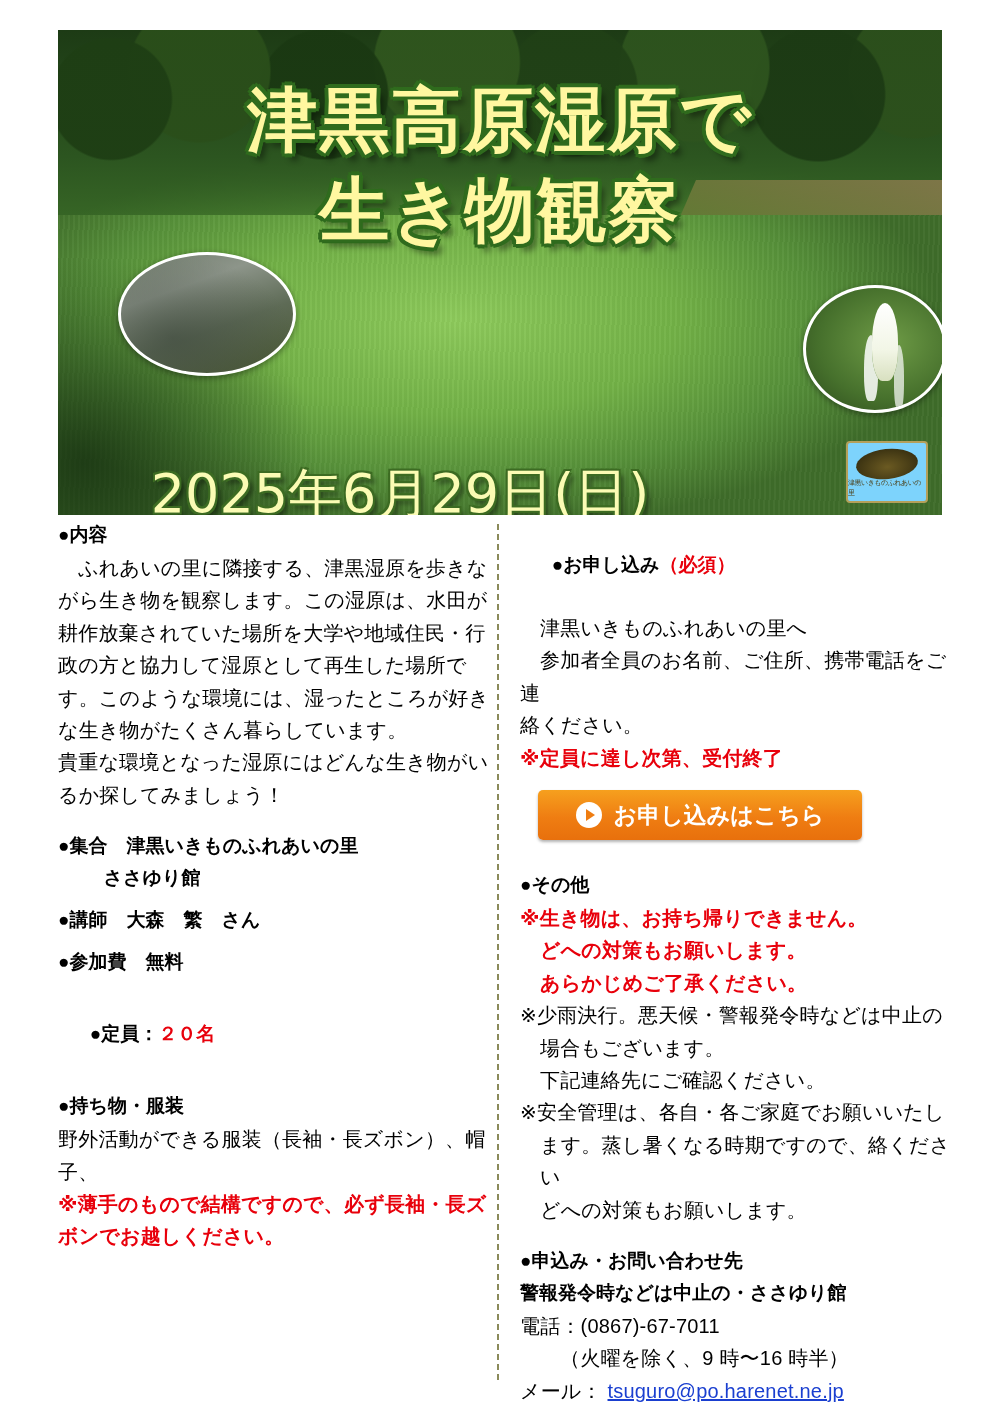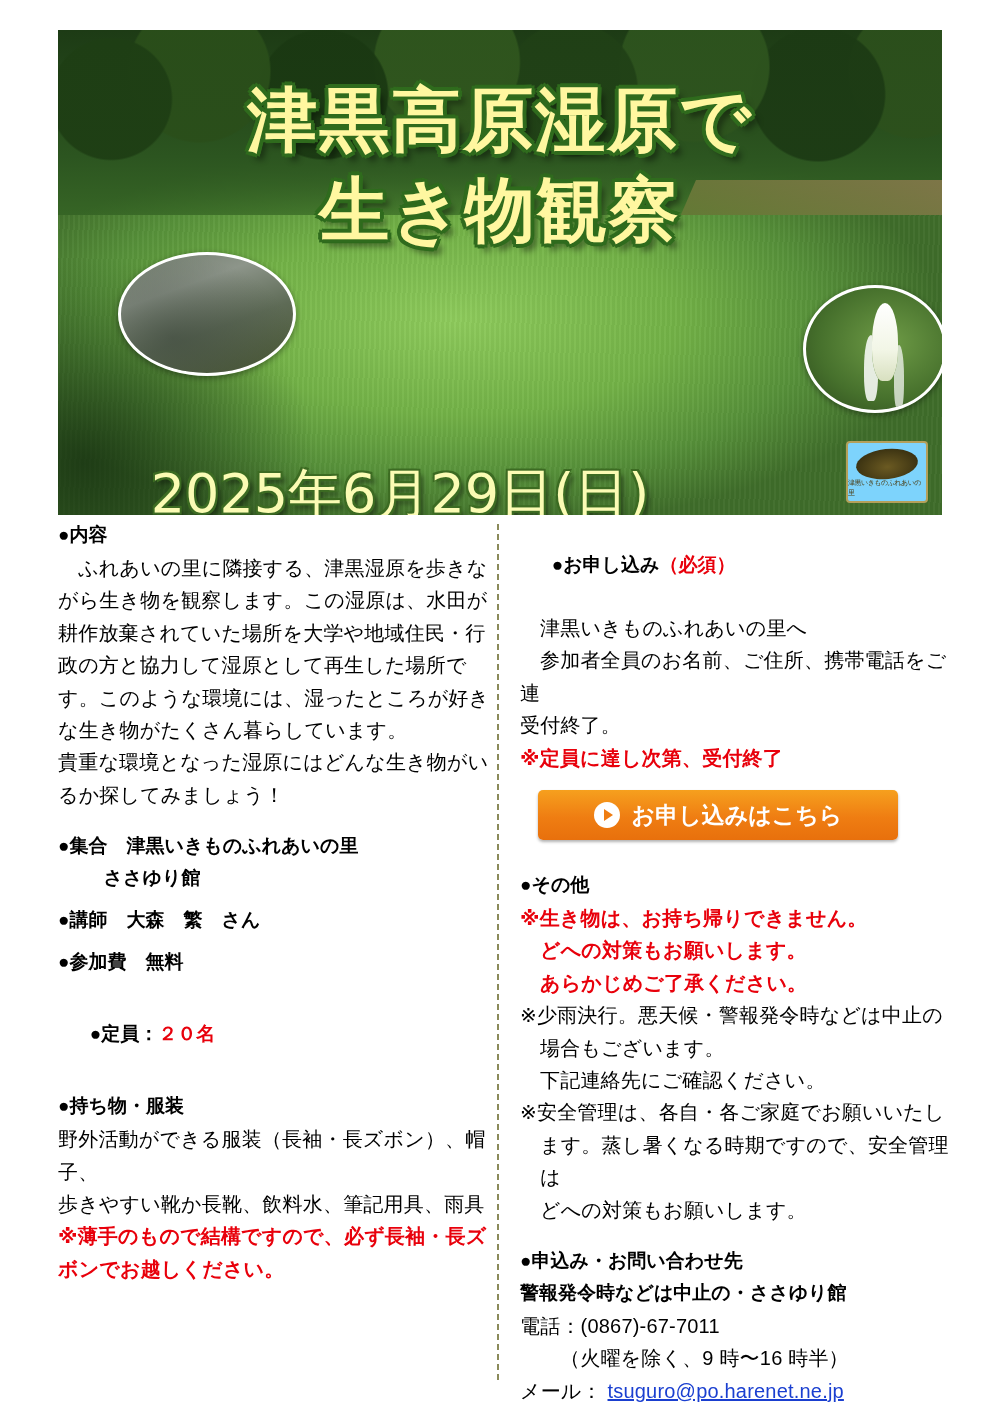--- a/index.html
+++ b/index.html
@@ -203,21 +203,21 @@
   .indent { text-indent: 1em; }
   .red-b { color: #e8000b; font-weight: bold; }
   .gap-s { height: 10px; }
   .gap-m { height: 20px; }
   .gap-l { height: 30px; }
   .sub { margin-left: 2.4em; }
 
   
   .apply-btn {
     margin: 16px 0 0 18px;
-    width: 360px;
+    width: 324px;
     height: 50px;
     border: none;
     border-radius: 5px;
     background: linear-gradient(180deg, #f6a01e 0%, #ef7d12 55%, #e8700c 100%);
     box-shadow: 0 2px 3px rgba(0,0,0,.3);
     color: #ffffff;
     font-weight: bold;
     font-size: 23px;
     display: flex;
     align-items: center;
@@ -300,54 +300,53 @@
     <div class="head">●参加費　無料</div>
 
     <div class="gap-s"></div>
     <div class="head">
       <span>●定員：</span><span class="red-b">２０名</span>
     </div>
 
     <div class="gap-s"></div>
     <div class="head">●持ち物・服装</div>
     <p class="para">野外活動ができる服装（長袖・長ズボン）、帽子、</p>
-    <p class="para">歩きやすい靴か長靴、飲料水、筆記用具、雨具</p>
     <p class="para red-b">※薄手のもので結構ですので、必ず長袖・長ズ</p>
     <p class="para red-b">ボンでお越しください。</p>
   </div>
 
   <div class="col right">
 
     <div class="head">
       <span>●お申し込み</span><span class="red-b">（必須）</span>
     </div>
 
     <p class="para indent">津黒いきものふれあいの里へ</p>
     <p class="para indent">参加者全員のお名前、ご住所、携帯電話をご連</p>
-    <p class="para">受付終了。</p>
+    <p class="para">絡ください。</p>
     <p class="para red-b">※定員に達し次第、受付終了</p>
 
     <button class="apply-btn">
       <span class="play"></span>
       <span>お申し込みはこちら</span>
     </button>
 
     <div class="gap-l"></div>
 
     <div class="head">●その他</div>
     <p class="para red-b">※生き物は、お持ち帰りできません。</p>
     <p class="para red-b sub" style="margin-left:1em">どへの対策もお願いします。</p>
     <p class="para red-b sub" style="margin-left:1em">あらかじめご了承ください。</p>
 
     <p class="para">※少雨決行。悪天候・警報発令時などは中止の</p>
     <p class="para" style="margin-left:1em">場合もございます。</p>
     <p class="para" style="margin-left:1em">下記連絡先にご確認ください。</p>
 
     <p class="para">※安全管理は、各自・各ご家庭でお願いいたし</p>
-    <p class="para" style="margin-left:1em">ます。蒸し暑くなる時期ですので、安全管理は</p>
+    <p class="para" style="margin-left:1em">ます。蒸し暑くなる時期ですので、絡ください</p>
     <p class="para" style="margin-left:1em">どへの対策もお願いします。</p>
 
     <div class="gap-m"></div>
 
     <div class="head">●申込み・お問い合わせ先</div>
     <div class="head">警報発令時などは中止の・ささゆり館</div>
     <p class="para">電話：(0867)-67-7011</p>
     <p class="para" style="margin-left:2em">（火曜を除く、9 時〜16 時半）</p>
     <p class="para">
       <span>メール：</span>

